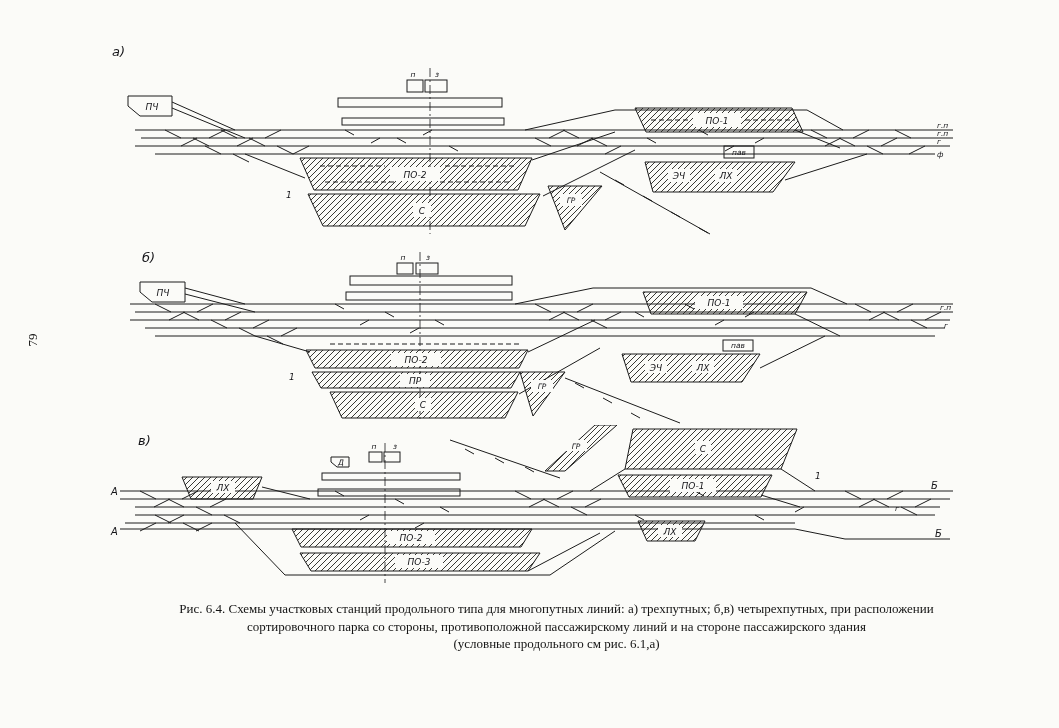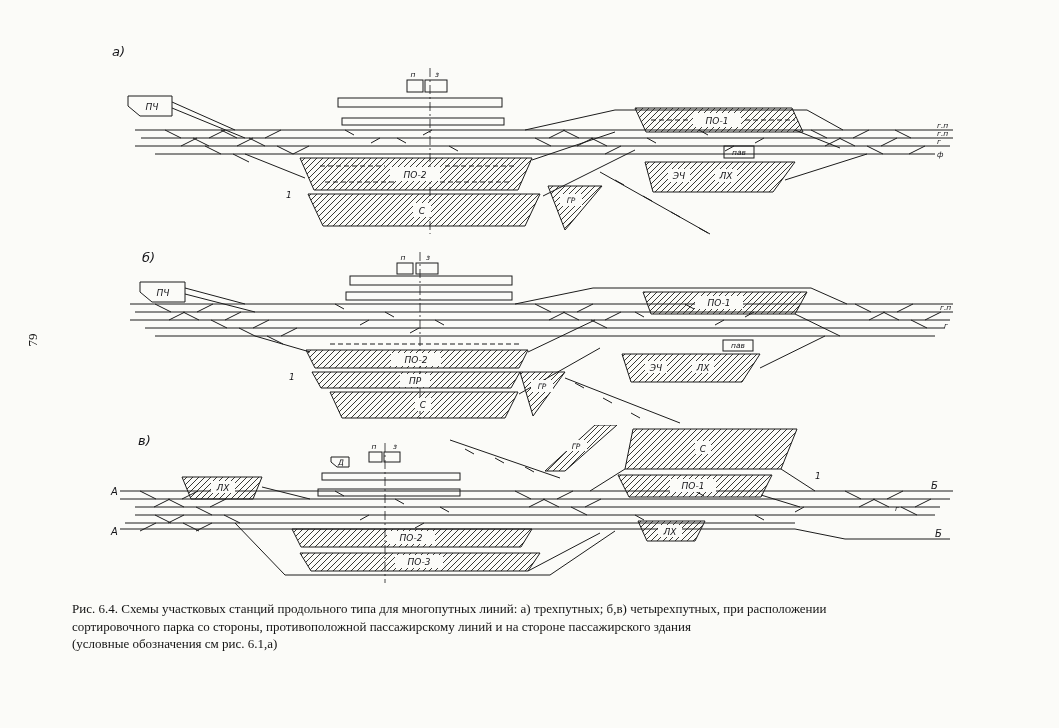--- a/index.html
+++ b/index.html
@@ -12,21 +12,21 @@
   .hatch{fill:url(#hatch);stroke:#1c1c1c;stroke-width:1;}
   .plain{fill:none;stroke:#1c1c1c;stroke-width:1;}
   .lbox{fill:#fbfbf8;stroke:none;}
   svg text{font:italic 9px "DejaVu Sans",sans-serif;fill:#141418;}
   svg text.tag{font:italic 13px "DejaVu Sans",sans-serif;}
   svg text.sm{font-size:7.5px;}
   svg text.md{font-size:10px;}
   .axis{stroke:#1c1c1c;stroke-width:0.8;stroke-dasharray:9 3 2 3;fill:none;}
   .dash{stroke-dasharray:5 3;}
   .caption{
-    position:absolute;left:72px;right:30px;top:600px;
+    position:absolute;left:84px;right:30px;top:600px;text-align:center;
     font:13px "Liberation Serif",serif;color:#131313;line-height:1.35;
   }
   .pageno{
     position:absolute;left:26px;top:332px;transform:rotate(-90deg);
     font:13px "Liberation Serif",serif;color:#131313;
   }
 </style>
 </head>
 <body>
 
@@ -413,14 +413,14 @@
   <text class="md" x="16" y="110">А</text>
   <text class="md" x="836" y="64">Б</text>
   <text class="md" x="840" y="112">Б</text>
   <text x="720" y="54">1</text>
   <text class="sm" x="800" y="86">г</text>
 </svg>
 
 <div class="caption">
   <div>Рис. 6.4. Схемы участковых станций продольного типа для многопутных линий: а) трехпутных; б,в) четырехпутных, при расположении</div>
   <div>сортировочного парка со стороны, противоположной пассажирскому линий и на стороне пассажирского здания</div>
-  <div>(условные обозначения см  рис. 6.1,а)</div>
+  <div>(условные продольного см  рис. 6.1,а)</div>
 </div>
 
 </body></html>

